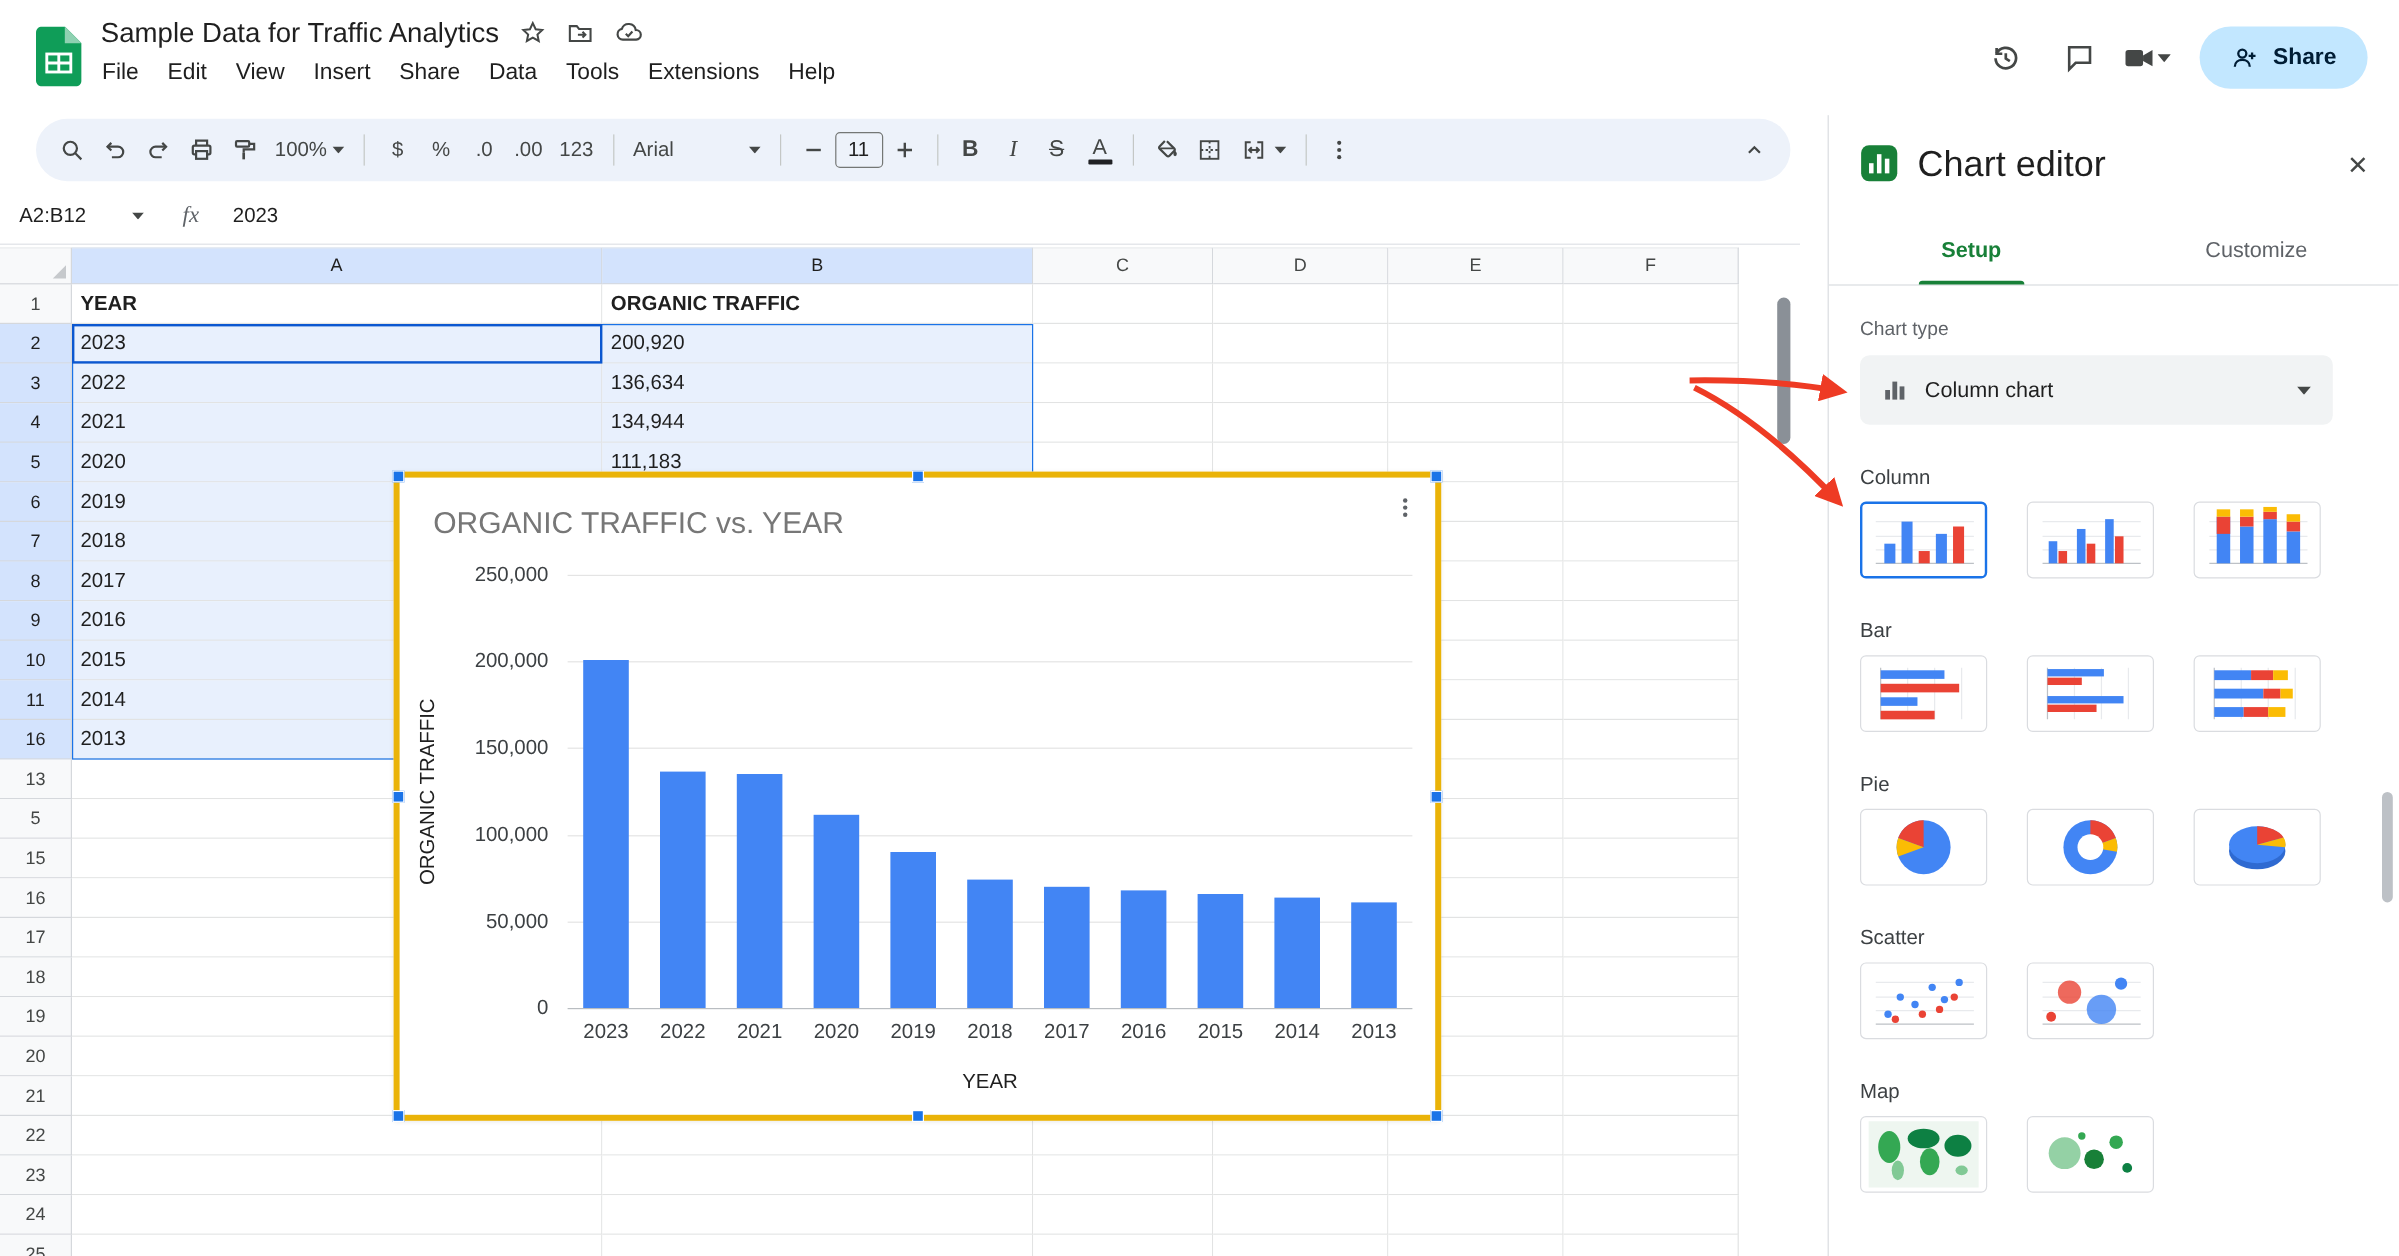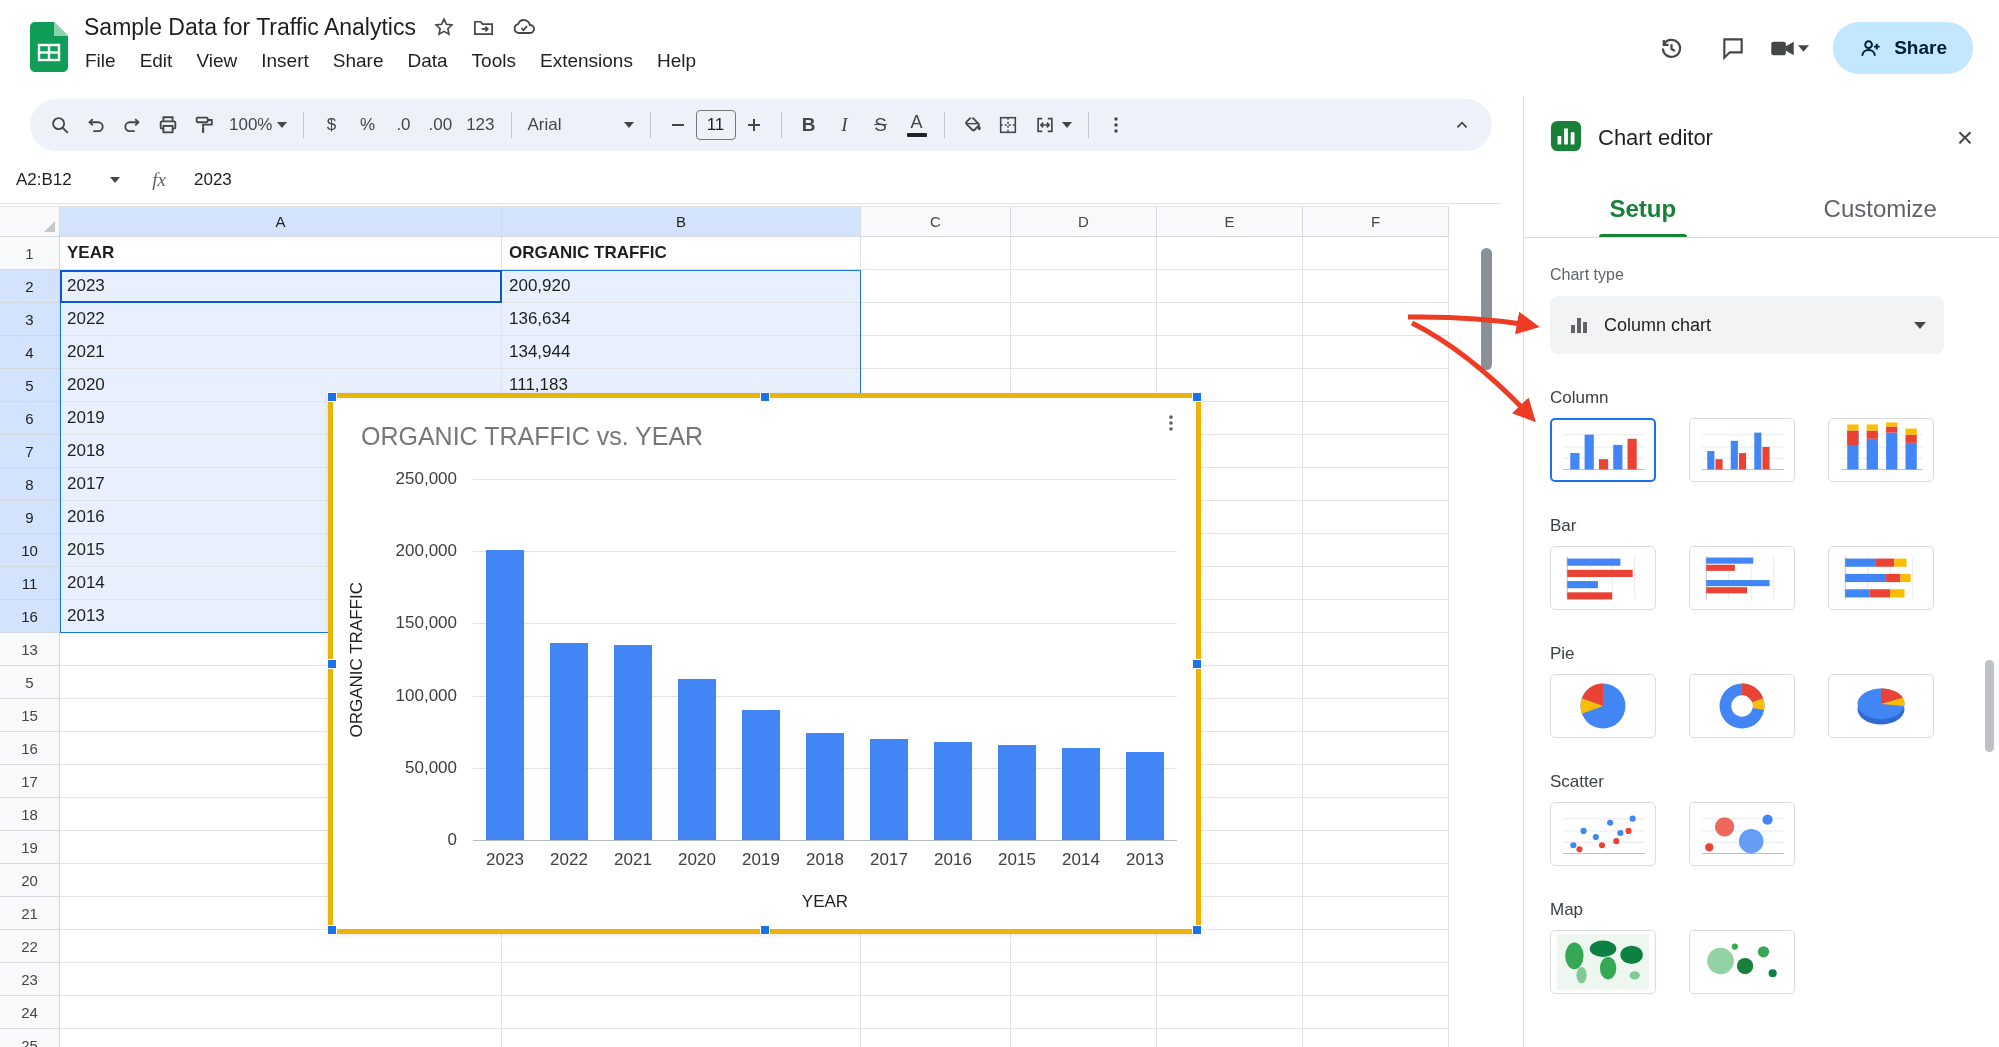--- a/index.html
+++ b/index.html
@@ -76,24 +76,24 @@
 .axis-y-title{position:absolute;left:12px;top:81px;height:361px;width:24px;display:flex;align-items:center;justify-content:center;}
 .axis-y-title span{writing-mode:vertical-rl;transform:rotate(180deg);font-size:17px;color:#1f1f1f;white-space:nowrap;}
 .handle{position:absolute;width:10px;height:10px;background:#1a73e8;border:1px solid #fff;cursor:pointer;}
 .h-tl{left:-6px;top:-6px}.h-tm{left:50%;margin-left:-5px;top:-6px}.h-tr{right:-6px;top:-6px}
 .h-ml{left:-6px;top:50%;margin-top:-5px}.h-mr{right:-6px;top:50%;margin-top:-5px}
 .h-bl{left:-6px;bottom:-6px}.h-bm{left:50%;margin-left:-5px;bottom:-6px}.h-br{right:-6px;bottom:-6px}
 
 
 .panel{position:absolute;left:1523px;top:96px;width:476px;height:951px;background:#fff;border-left:1px solid #dadce0;overflow:hidden;}
 .panel-header{height:84px;display:flex;align-items:center;padding:0 26px;gap:16px;}
-.panel-title{font-size:22px;font-weight:400;color:#1f1f1f;flex:1;}
+.panel-title{font-size:30px;font-weight:400;color:#1f1f1f;flex:1;}
 .panel-close{font-size:28px;color:#444746;background:none;border:none;cursor:pointer;line-height:1;}
 .tabs{height:58px;display:flex;border-bottom:1px solid #dadce0;}
-.tab{flex:1;display:flex;align-items:center;justify-content:center;font-size:24px;color:#5f6368;position:relative;cursor:pointer;background:none;border:none;font-family:inherit;}
+.tab{flex:1;display:flex;align-items:center;justify-content:center;font-size:18px;color:#5f6368;position:relative;cursor:pointer;background:none;border:none;font-family:inherit;}
 .tab.active{color:#188038;font-weight:700;}
 .tab.active::after{content:"";position:absolute;left:50%;transform:translateX(-50%);bottom:0;width:88px;height:3px;background:#188038;border-radius:3px 3px 0 0;}
 .panel-body{padding:28px 26px 0;}
 .field-label{font-size:16px;color:#5f6368;}
 .dropdown{margin-top:12px;width:394px;height:58px;background:#f1f3f4;border-radius:8px;display:flex;align-items:center;gap:14px;padding:0 18px;cursor:pointer;}
 .dropdown .val{font-size:18px;color:#1f1f1f;flex:1;}
 .gal-label{margin-top:34px;font-size:17px;color:#3c4043;}
 .gal-row{margin-top:10px;display:flex;gap:33px;}
 .thumb-card{width:106px;height:64px;border:1px solid #dadce0;border-radius:5px;background:#fff;display:flex;align-items:center;justify-content:center;overflow:hidden;cursor:pointer;flex:none;}
 .thumb-card.selected{border:2px solid #1a73e8;}

